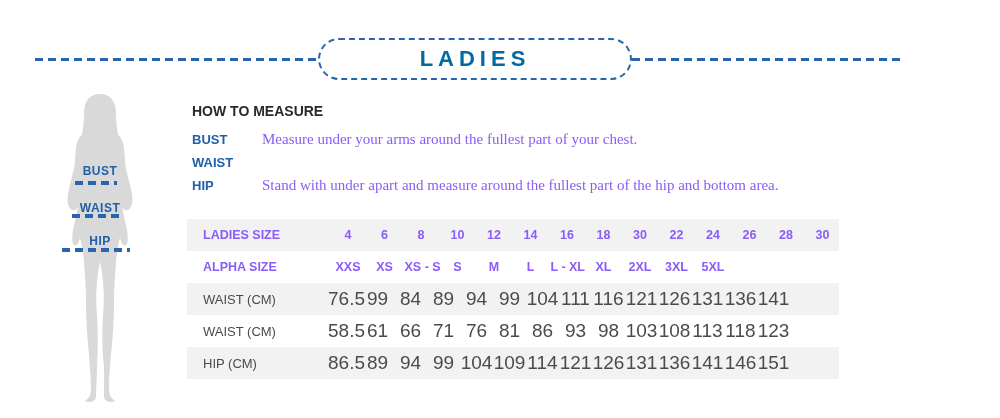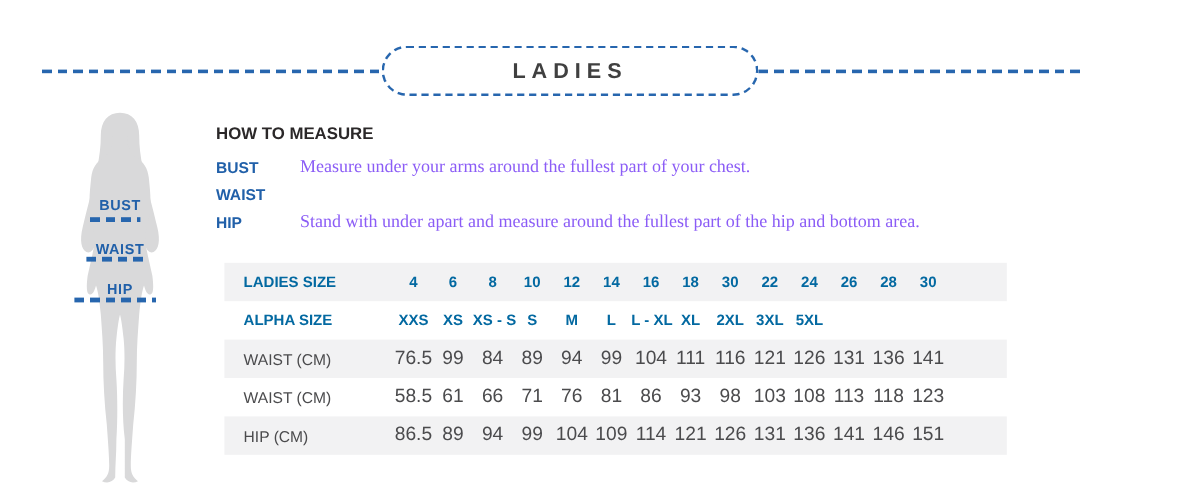--- a/index.html
+++ b/index.html
@@ -9,54 +9,54 @@
   }
   
   .banner{position:absolute;top:38px;left:0;width:1000px;height:44px;}
   .dashline{position:absolute;height:3px;
     background:repeating-linear-gradient(90deg,#2766AE 0 8px,transparent 8px 13px);}
   .dashline.left{top:20px;left:35px;width:281px;}
   .dashline.right{top:20px;left:632px;width:271px;}
   .pill{position:absolute;left:318px;top:0;width:310px;height:38px;
     border:2.5px dashed #2766AE;border-radius:21px;
     display:flex;align-items:center;justify-content:center;background:#fff;}
-  .pill-text{color:#404040;font-weight:bold;font-size:18px;letter-spacing:5px;}
+  .pill-text{color:#0369a1;font-weight:bold;font-size:22px;letter-spacing:5px;}
 
   
   .figure{position:absolute;left:44px;top:92px;width:112px;height:316px;}
   .figure svg{position:absolute;left:0;top:0;}
   .fig-label{position:absolute;width:100%;text-align:center;color:#2160A9;
     font-weight:bold;font-size:12px;letter-spacing:0.5px;}
   .fig-label.bust{top:72px;}
   .fig-label.waist{top:109px;}
   .fig-label.hip{top:142px;}
   .fig-dash{position:absolute;height:3.5px;
     background:repeating-linear-gradient(90deg,#2766AE 0 8px,transparent 8px 13px);}
   .fig-dash.bust{top:89px;left:31px;width:42px;}
   .fig-dash.waist{top:122px;left:28px;width:48px;}
   .fig-dash.hip{top:156px;left:18px;width:68px;}
 
   
-  .howto{position:absolute;left:180px;top:103px;width:700px;}
+  .howto{position:absolute;left:192px;top:103px;width:700px;}
   .howto-title{font-size:14px;font-weight:bold;color:#2B2829;margin:0 0 9px 0;}
   .mrow{display:flex;align-items:center;height:23px;}
   .mterm{width:70px;color:#2160A9;font-weight:bold;font-size:13px;flex:none;}
   .mdesc{color:#8b5cf6;font-size:15px;font-family:Liberation Serif, serif;}
 
   
   .size-table{position:absolute;left:187px;top:219px;width:652px;}
   .t-row{display:flex;align-items:center;height:32px;}
   .t-row.stripe{background:#F2F2F3;}
-  .t-row.head{font-weight:bold;color:#0369a1;}
+  .t-row.head{font-weight:bold;color:#8b5cf6;justify-content:space-between;}
   .t-row.data{color:#4B4B4D;}
   .t-label{width:141px;padding-left:16px;box-sizing:border-box;flex:none;
     font-size:12.5px;white-space:nowrap;}
   .t-row.data .t-label{font-size:13px;}
   .t-cell{width:33px;flex:none;text-align:center;font-size:12.5px;white-space:nowrap;}
-  .t-row.data .t-cell{font-size:16px;}
+  .t-row.data .t-cell{font-size:19px;}
 </style>
 </head>
 <body>
 
 <div class="banner">
   <div class="dashline left"></div>
   <div class="pill">
     <span class="pill-text">LADIES</span>
   </div>
   <div class="dashline right"></div>

